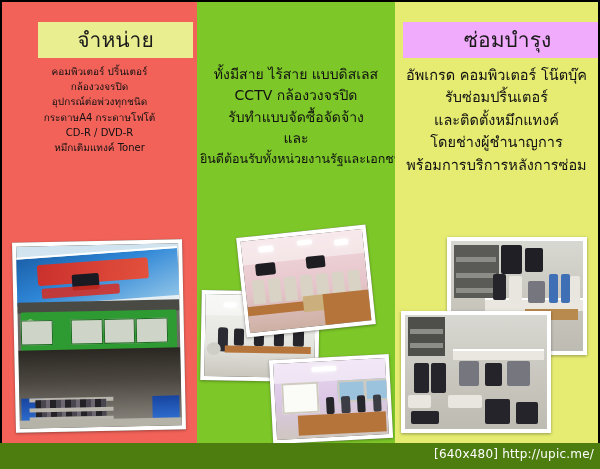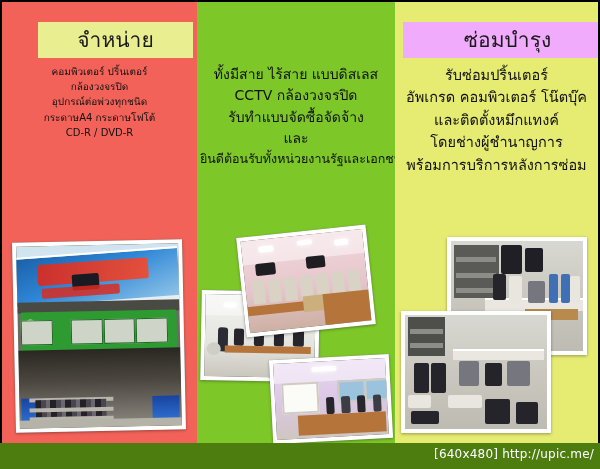--- a/index.html
+++ b/index.html
@@ -178,20 +178,21 @@
     <div class="col col-sell">
       <div class="hdr">
         <span>จำหน่าย</span>
       </div>
       <div class="body-text">
         <span class="ln">คอมพิวเตอร์ ปริ้นเตอร์</span>
         <span class="ln">กล้องวงจรปิด</span>
         <span class="ln">อุปกรณ์ต่อพ่วงทุกชนิด</span>
         <span class="ln">กระดาษA4 กระดาษโฟโต้</span>
         <span class="ln">CD-R / DVD-R</span>
+        <span class="ln">หมึกเติมแทงค์ Toner</span>
       </div>
 
       <div class="photos">
         <div class="photo p-shop">
           <div class="scene">
             <div class="sky"></div>
             <div class="billboard">
               <div class="bb-text"></div>
               <div class="bb-mon"></div>
               <div class="bb-text2"></div>
@@ -287,22 +288,22 @@
         </div>
 
       </div>
     </div>
 
     <div class="col col-repair">
       <div class="hdr">
         <span>ซ่อมบำรุง</span>
       </div>
       <div class="body-text">
+        <span class="ln">อัพเกรด คอมพิวเตอร์ โน๊ตบุ๊ค</span>
         <span class="ln">รับซ่อมปริ้นเตอร์</span>
-        <span class="ln">อัพเกรด คอมพิวเตอร์ โน๊ตบุ๊ค</span>
         <span class="ln">และติดตั้งหมึกแทงค์</span>
         <span class="ln">โดยช่างผู้ชำนาญการ</span>
         <span class="ln">พร้อมการบริการหลังการซ่อม</span>
       </div>
 
       <div class="photos">
 
         <div class="photo p-work1">
           <div class="scene shop-bg">
             <div class="rack" style="left:2%;top:4%;width:34%;height:48%;">

